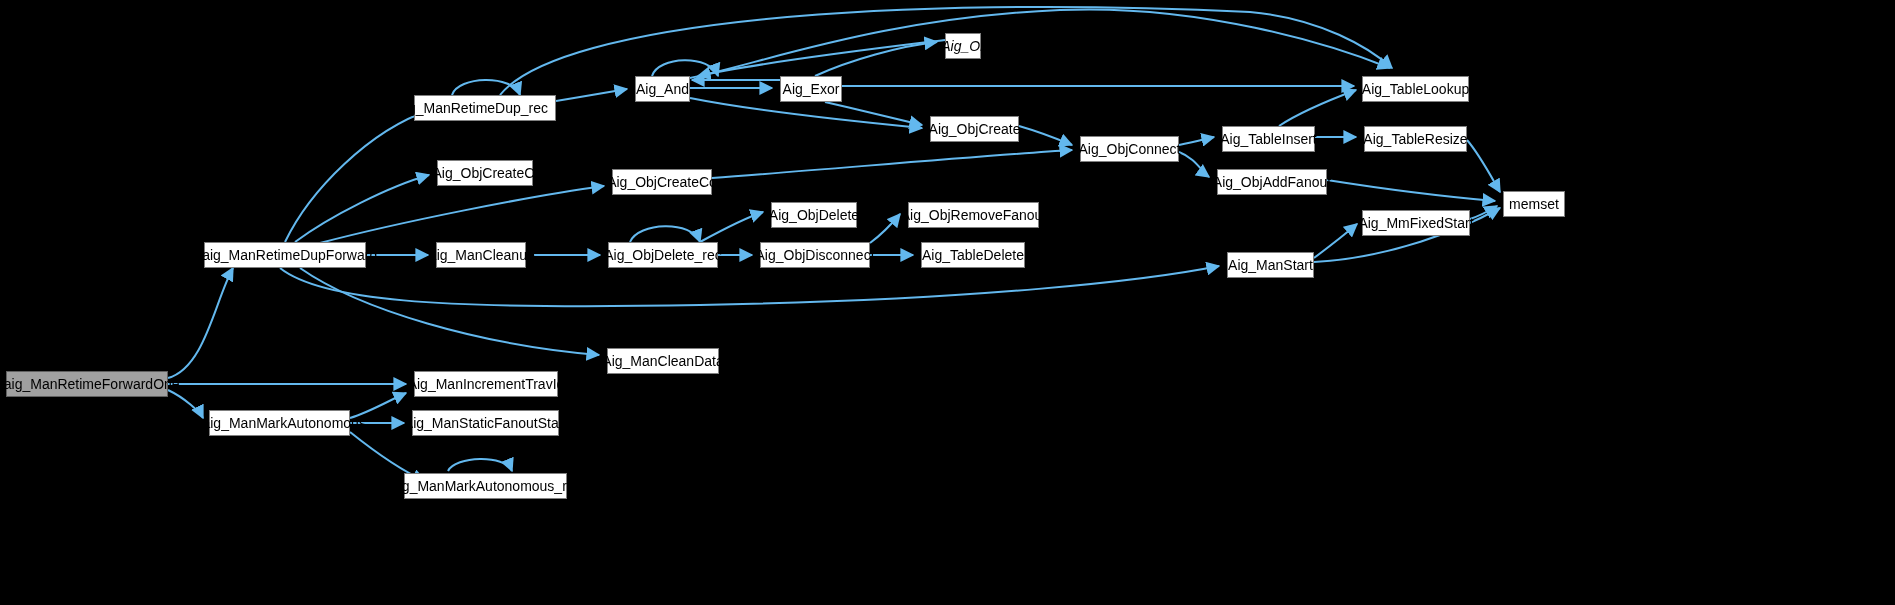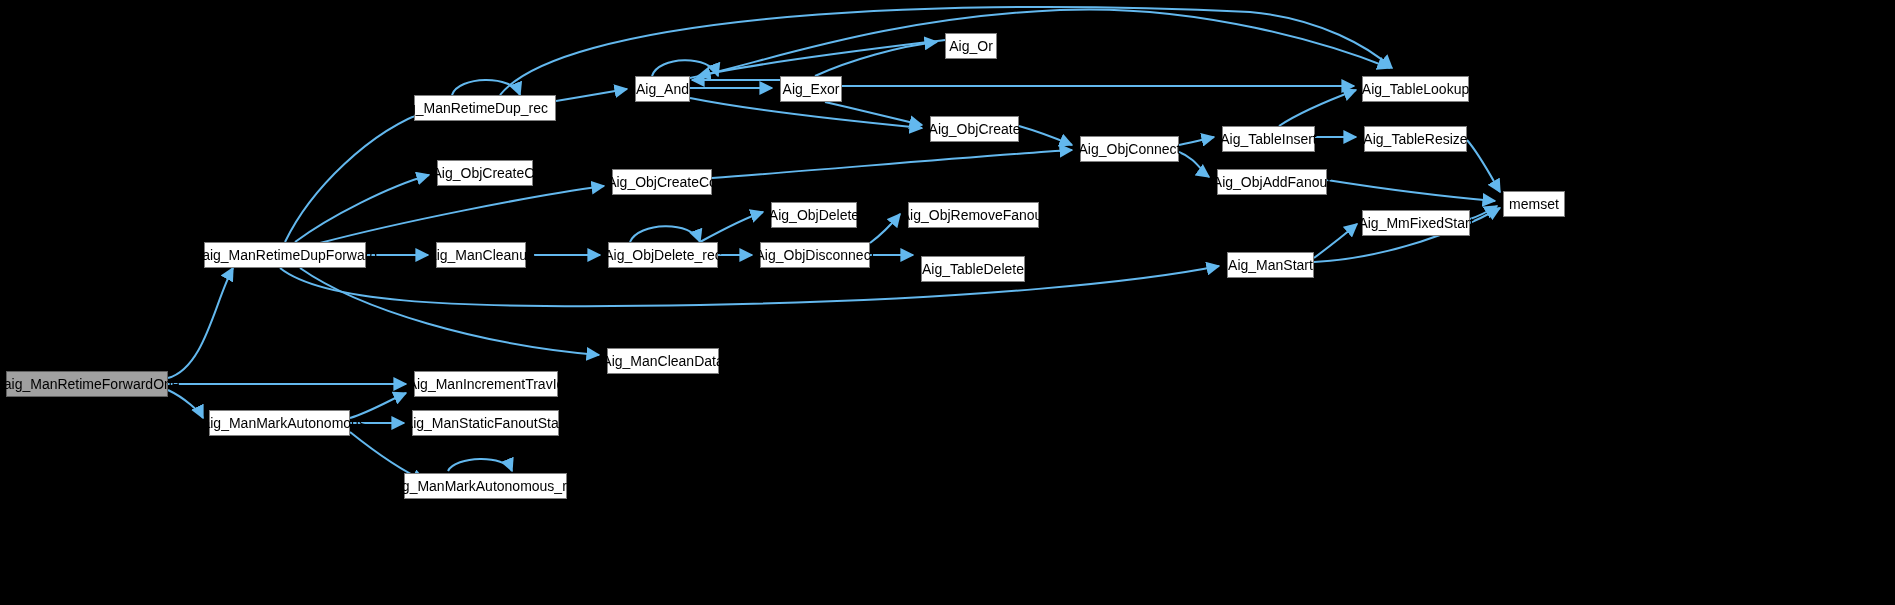--- a/index.html
+++ b/index.html
@@ -131,30 +131,30 @@
       </div>
       <div class="node" style="left: 780px; top: 76px; width: 62px;">
         <span>Aig_Exor</span>
       </div>
       <div class="node" style="left: 771px; top: 202px; width: 86px;">
         <span>Aig_ObjDelete</span>
       </div>
       <div class="node" style="left: 760px; top: 242px; width: 110px;">
         <span>Aig_ObjDisconnect</span>
       </div>
-      <div class="node" style="left: 945px; top: 33px; width: 52px;">
+      <div class="node" style="left: 945px; top: 33px; width: 36px; font-style: italic;">
         <span>Aig_Or</span>
       </div>
       <div class="node" style="left: 930px; top: 116px; width: 89px;">
         <span>Aig_ObjCreate</span>
       </div>
       <div class="node" style="left: 908px; top: 202px; width: 131px;">
         <span>Aig_ObjRemoveFanout</span>
       </div>
-      <div class="node" style="left: 921px; top: 256px; width: 104px;">
+      <div class="node" style="left: 921px; top: 242px; width: 104px;">
         <span>Aig_TableDelete</span>
       </div>
       <div class="node" style="left: 1080px; top: 136px; width: 99px;">
         <span>Aig_ObjConnect</span>
       </div>
       <div class="node" style="left: 1222px; top: 126px; width: 93px;">
         <span>Aig_TableInsert</span>
       </div>
       <div class="node" style="left: 1217px; top: 169px; width: 110px;">
         <span>Aig_ObjAddFanout</span>

